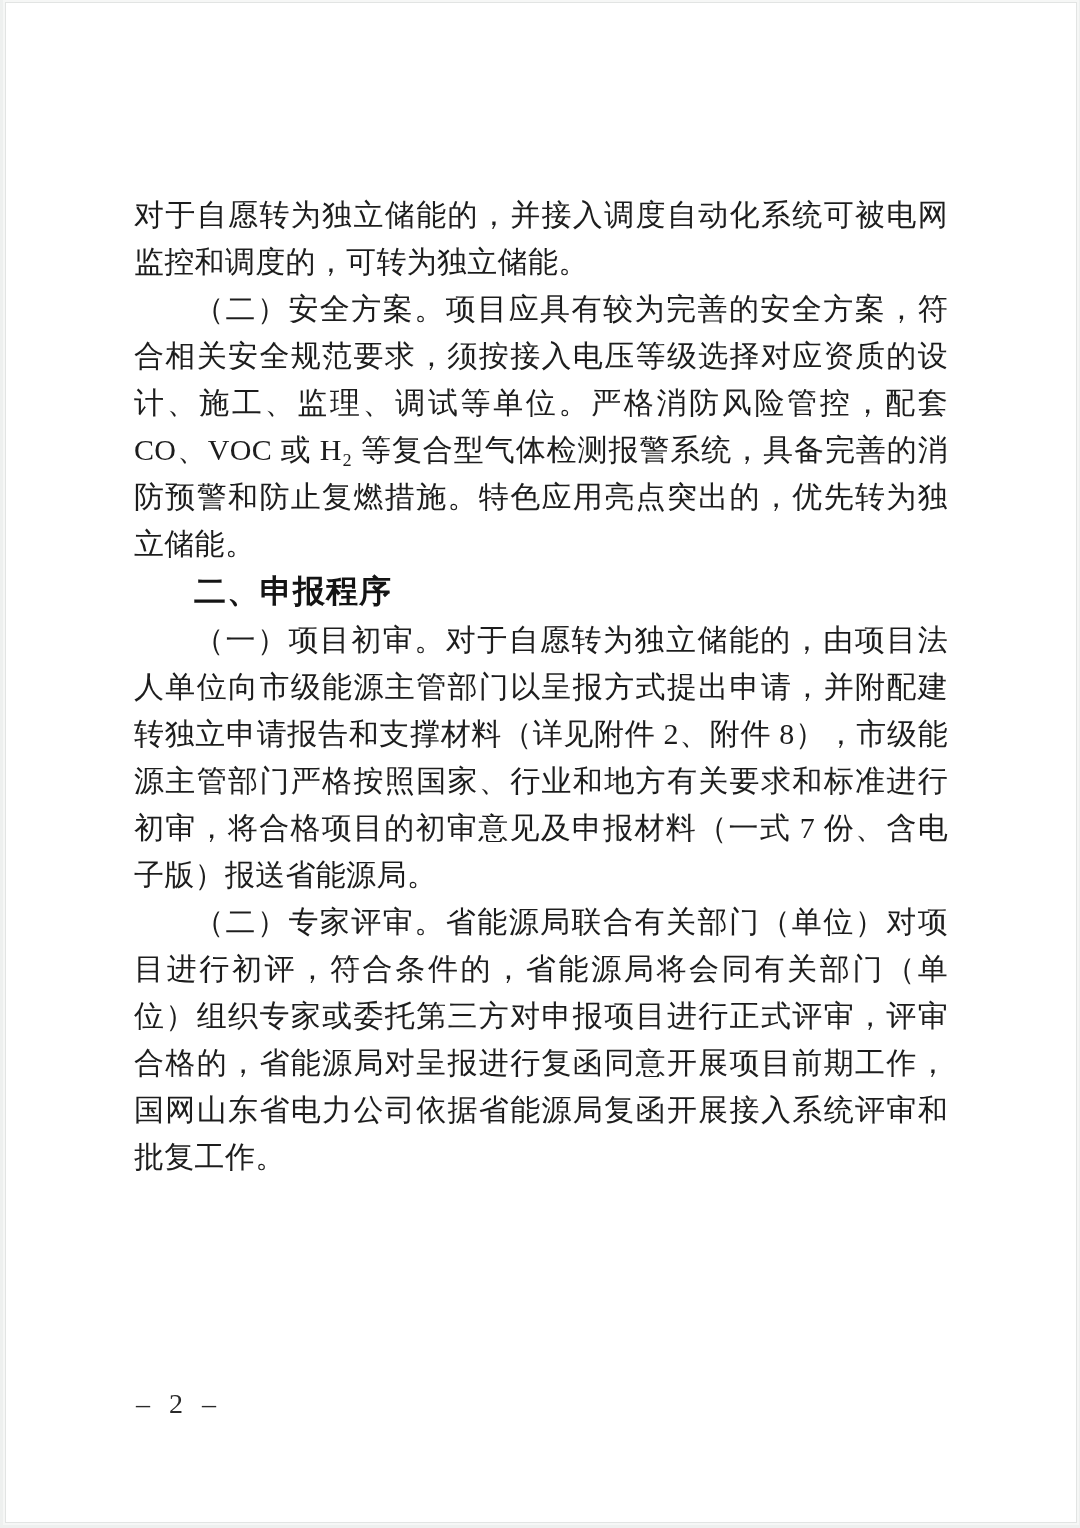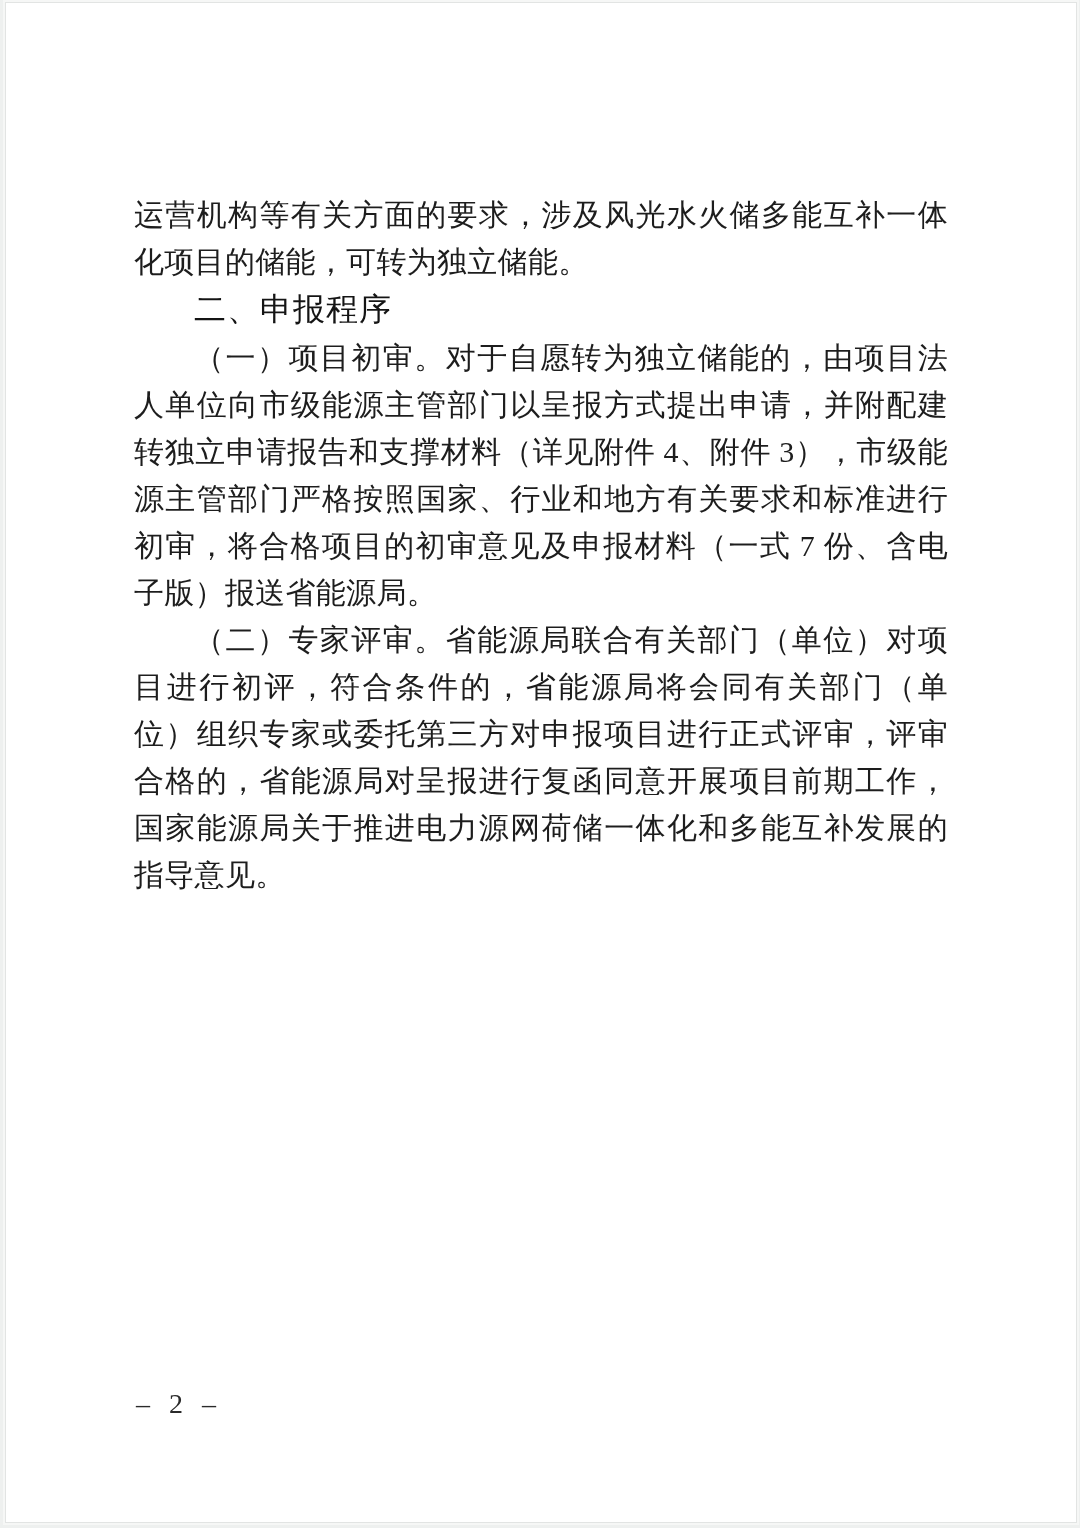--- a/index.html
+++ b/index.html
@@ -40,21 +40,21 @@
     letter-spacing: 0.3px;
     color: #1d1d1d;
   }
   p.body-para.no-indent {
     text-indent: 0;
   }
   h2.section-heading {
     margin: 0;
     padding-left: 60px;
     font-family: "Liberation Sans", "DejaVu Sans", sans-serif;
-    font-weight: 400;
+    font-weight: 700;
     font-size: 32px;
     line-height: 49px;
     color: #141414;
     letter-spacing: 1px;
   }
   .footer {
     position: absolute;
     left: 130px;
     bottom: 102px;
     font-size: 28px;
@@ -62,27 +62,28 @@
     color: #2a2a2a;
     font-family: "Liberation Serif", "DejaVu Serif", serif;
   }
 </style>
 </head>
 <body>
 
 <div class="page">
   <div class="content">
 
-    <p class="body-para no-indent">运营机构等有关方面的要求，涉及风光水火储多能互补一体化项目的储能，可转为独立储能。</p>
+    <p class="body-para no-indent">对于自愿转为独立储能的，并接入调度自动化系统可被电网监控和调度的，可转为独立储能。</p>
 
+    <p class="body-para">（二）安全方案。项目应具有较为完善的安全方案，符合相关安全规范要求，须按接入电压等级选择对应资质的设计、施工、监理、调试等单位。严格消防风险管控，配套 CO、VOC 或 H₂ 等复合型气体检测报警系统，具备完善的消防预警和防止复燃措施。特色应用亮点突出的，优先转为独立储能。</p>
 
 
     <h2 class="section-heading">二、申报程序</h2>
 
-    <p class="body-para">（一）项目初审。对于自愿转为独立储能的，由项目法人单位向市级能源主管部门以呈报方式提出申请，并附配建转独立申请报告和支撑材料（详见附件 4、附件 3），市级能源主管部门严格按照国家、行业和地方有关要求和标准进行初审，将合格项目的初审意见及申报材料（一式 7 份、含电子版）报送省能源局。</p>
+    <p class="body-para">（一）项目初审。对于自愿转为独立储能的，由项目法人单位向市级能源主管部门以呈报方式提出申请，并附配建转独立申请报告和支撑材料（详见附件 2、附件 8），市级能源主管部门严格按照国家、行业和地方有关要求和标准进行初审，将合格项目的初审意见及申报材料（一式 7 份、含电子版）报送省能源局。</p>
 
-    <p class="body-para">（二）专家评审。省能源局联合有关部门（单位）对项目进行初评，符合条件的，省能源局将会同有关部门（单位）组织专家或委托第三方对申报项目进行正式评审，评审合格的，省能源局对呈报进行复函同意开展项目前期工作，国家能源局关于推进电力源网荷储一体化和多能互补发展的指导意见。</p>
+    <p class="body-para">（二）专家评审。省能源局联合有关部门（单位）对项目进行初评，符合条件的，省能源局将会同有关部门（单位）组织专家或委托第三方对申报项目进行正式评审，评审合格的，省能源局对呈报进行复函同意开展项目前期工作，国网山东省电力公司依据省能源局复函开展接入系统评审和批复工作。</p>
 
 
   </div>
 
   <div class="footer">– 2 –</div>
 </div>
 
 </body></html>

